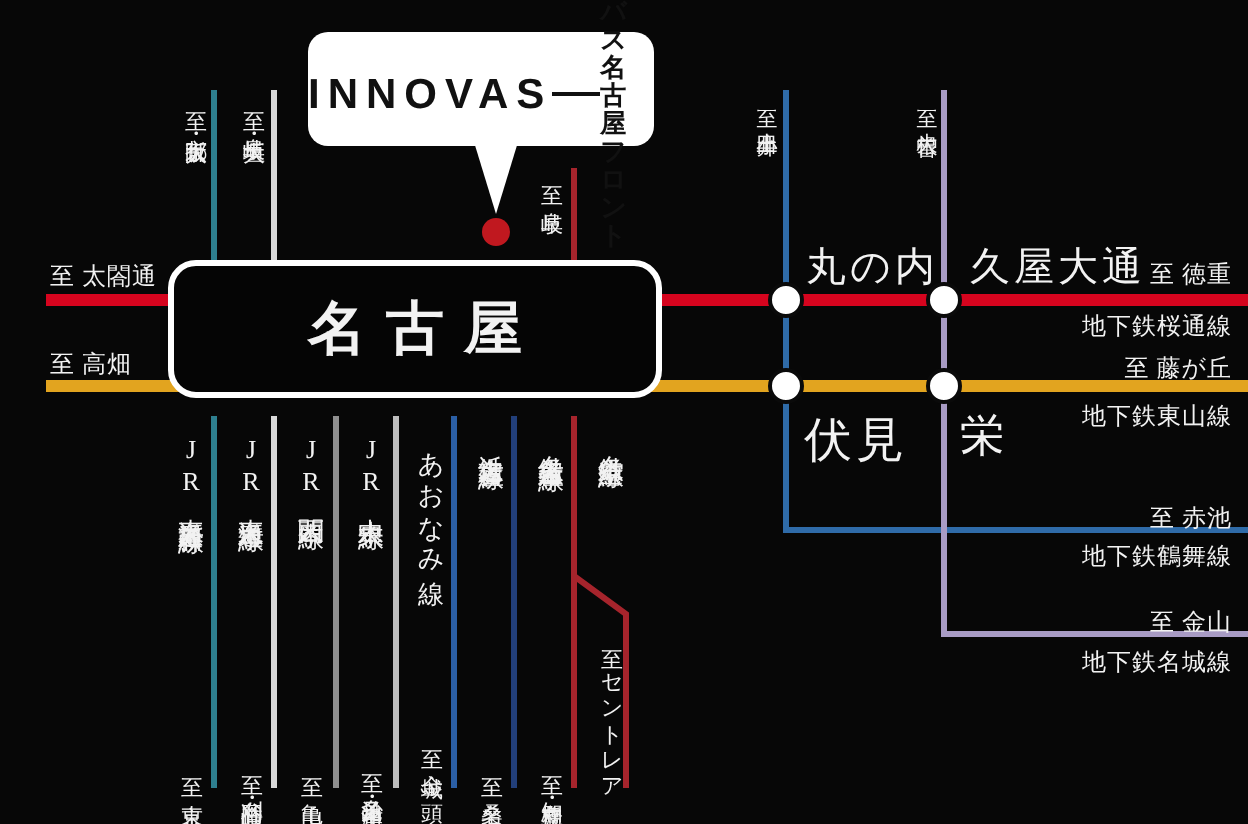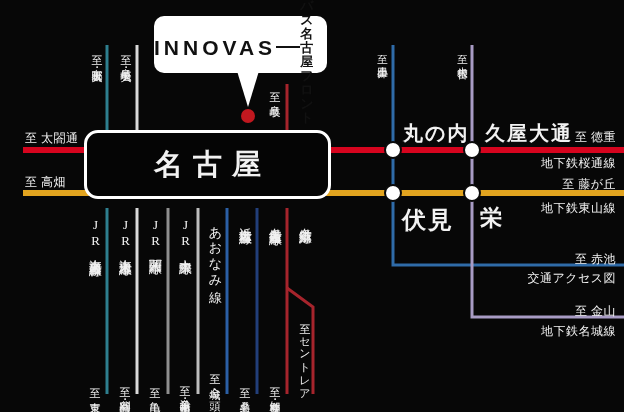--- a/index.html
+++ b/index.html
@@ -9,21 +9,21 @@
   }
   #railmap{position:absolute;left:0;top:0;}
   .vtext{
     position:absolute;writing-mode:vertical-rl;text-orientation:upright;
     white-space:nowrap;line-height:18px;letter-spacing:1px;
   }
   .dest-v{font-size:11px;letter-spacing:0.5px;}
   .linename-v{font-size:13px;}
   .hlabel{position:absolute;white-space:nowrap;font-size:12px;letter-spacing:0.5px;}
   .rlabel{position:absolute;right:8px;white-space:nowrap;font-size:12px;letter-spacing:0.5px;text-align:center;}
-  .station-big{position:absolute;white-space:nowrap;font-size:20px;letter-spacing:2px;font-weight:bold;text-align:center;}
+  .station-big{position:absolute;white-space:nowrap;font-size:20px;letter-spacing:2px;font-weight:normal;text-align:center;}
   
   .nagoya-box{
     position:absolute;left:84px;top:130px;width:247px;height:69px;box-sizing:border-box;
     background:#050505;border:3px solid #fff;border-radius:14px;
     display:flex;align-items:center;justify-content:center;
   }
   .nagoya-box span{font-size:29px;letter-spacing:10px;padding-left:10px;font-weight:bold;}
   
   .callout{
     position:absolute;left:154px;top:16px;width:173px;height:57px;background:#fff;border-radius:10px;
@@ -99,21 +99,21 @@
   <div class="station-big" style="left:403px;top:120px;">丸の内</div>
   <div class="station-big" style="left:485px;top:120px;">久屋大通</div>
   <div class="station-big" style="left:402px;top:204px;font-size:24px;">伏見</div>
   <div class="station-big" style="left:480px;top:203px;font-size:22px;">栄</div>
 
   <div class="rlabel" style="top:129px;">至 徳重</div>
   <div class="rlabel" style="top:155px;">地下鉄桜通線</div>
   <div class="rlabel" style="top:176px;">至 藤が丘</div>
   <div class="rlabel" style="top:200px;margin-left:24px;">地下鉄東山線</div>
   <div class="rlabel" style="top:251px;margin-left:18px;">至 赤池</div>
-  <div class="rlabel" style="top:270px;">交通アクセス図</div>
+  <div class="rlabel" style="top:270px;">地下鉄鶴舞線</div>
   <div class="rlabel" style="top:303px;">至 金山</div>
   <div class="rlabel" style="top:323px;">地下鉄名城線</div>
 
   <div class="vtext linename-v" style="left:86px;top:217px;">JR東海道新幹線</div>
   <div class="vtext dest-v" style="left:86px;bottom:18px;">至 東京</div>
   <div class="vtext linename-v" style="left:116px;top:217px;">JR東海道本線</div>
   <div class="vtext dest-v" style="left:116px;bottom:18px;">至 刈谷・岡崎</div>
   <div class="vtext linename-v" style="left:146px;top:217px;">JR関西本線</div>
   <div class="vtext dest-v" style="left:146px;bottom:18px;">至 亀山</div>
   <div class="vtext linename-v" style="left:176px;top:217px;">JR中央本線</div>

